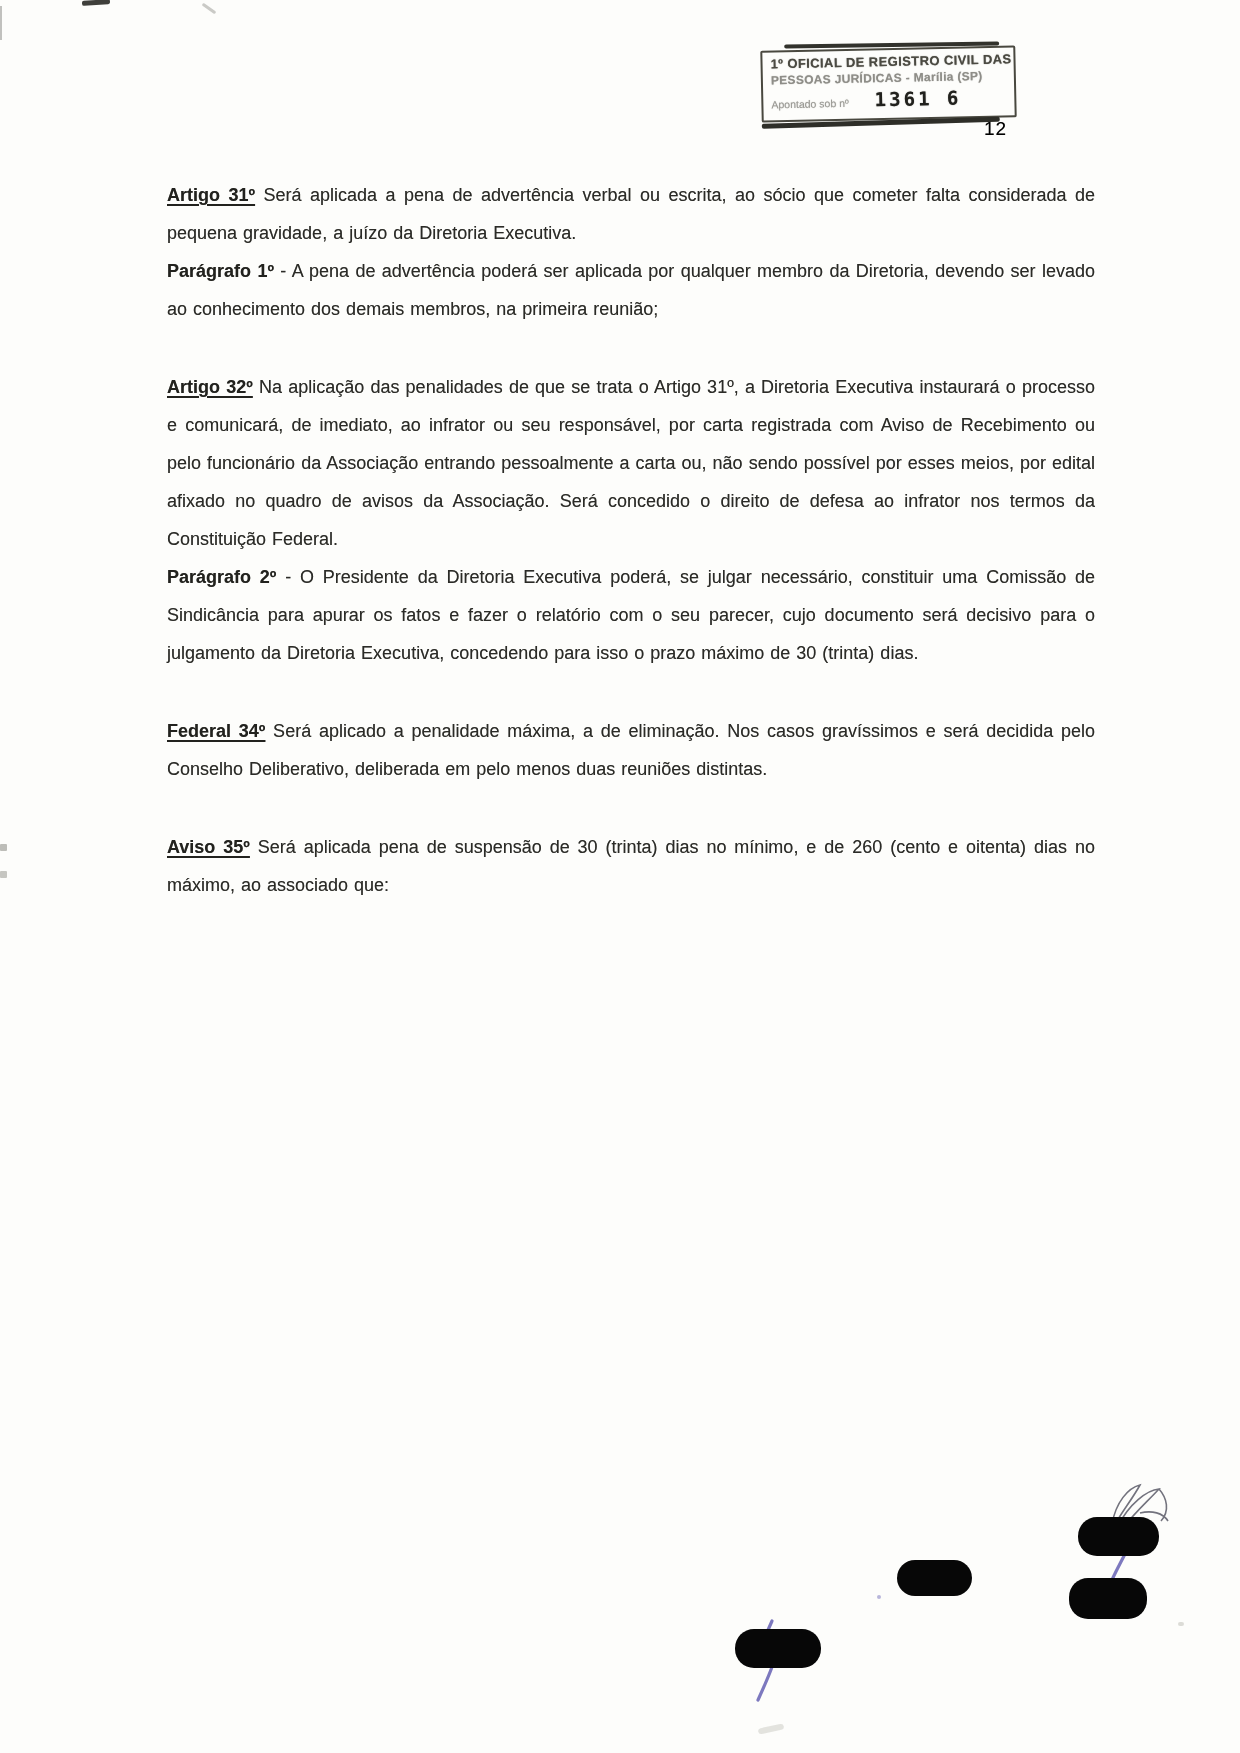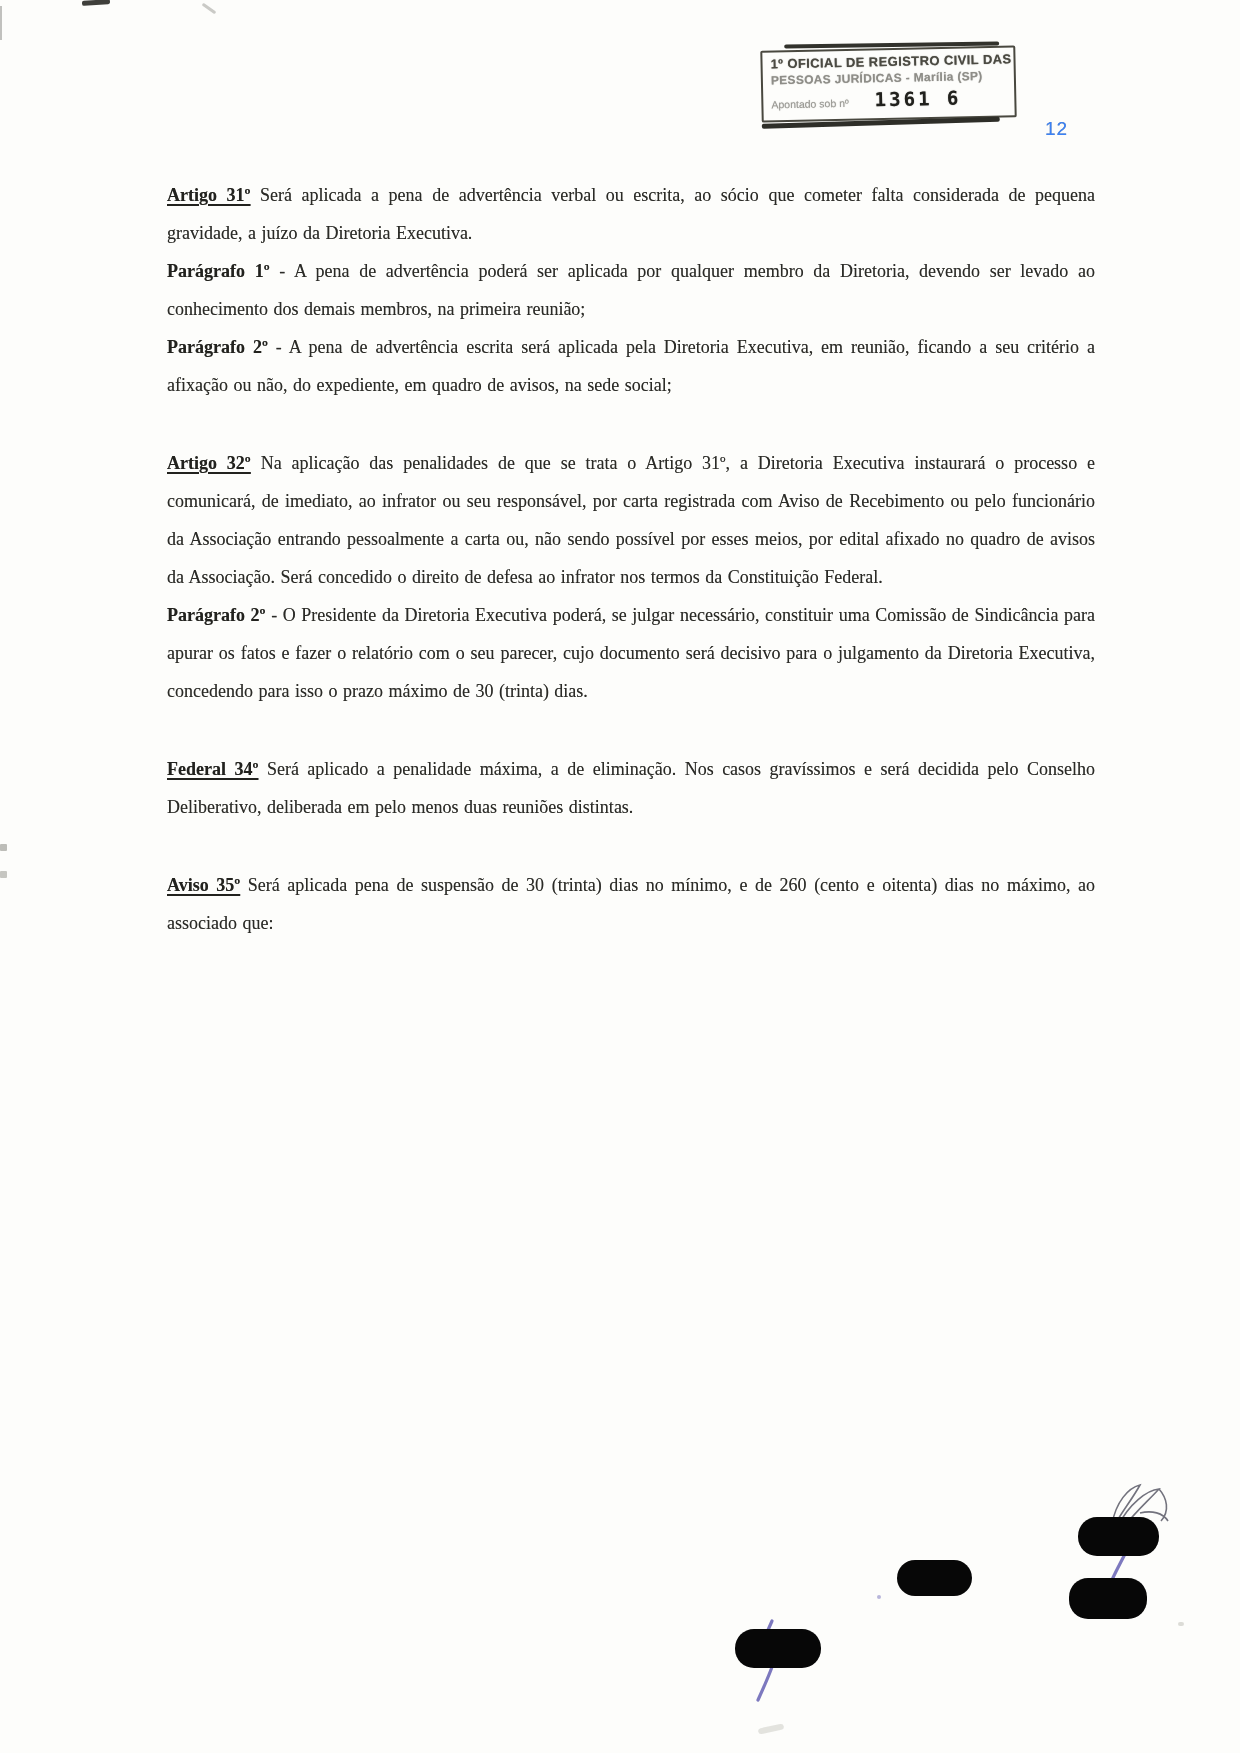--- a/index.html
+++ b/index.html
@@ -11,21 +11,20 @@
     font-family:"Liberation Sans", sans-serif;
   }
   
   #body-text{
     position:absolute;left:167px;top:176px;width:928px;
     font-size:18px;line-height:38px;
     color:#2b2b27;
     text-align:justify;
     word-spacing:1px;
     text-shadow:0 0 0.5px rgba(40,40,36,.45);
-    font-family:Liberation Serif, serif;
   }
   #body-text p{margin:0;padding:0;}
   #body-text p.group-gap{margin-top:40px;}
   .lbl{font-weight:bold;color:#22221e;}
   .lbl.article{text-decoration:underline;text-decoration-thickness:2px;text-underline-offset:3px;}
   
   #stamp{
     position:absolute;left:761px;top:48px;width:255px;height:72px;
     border:2px solid #49483f;
     border-radius:2px;
@@ -47,22 +46,22 @@
   #stamp .s-line2{font-size:12px;font-weight:bold;letter-spacing:.3px;opacity:.62;margin-top:2px;white-space:nowrap;}
   #stamp .s-line3{display:flex;align-items:baseline;margin-top:3px;}
   #stamp .s-label{font-size:10.5px;opacity:.55;white-space:nowrap;}
   #stamp .s-number{
     font-family:"DejaVu Sans Mono", monospace;
     font-size:19px;font-weight:bold;color:#21211d;
     letter-spacing:3px;margin-left:26px;white-space:nowrap;
   }
   
   #page-number{
-    position:absolute;left:1045px;top:118px;
-    font-size:19px;color:#3b82f6;letter-spacing:1px;
+    position:absolute;left:984px;top:118px;
+    font-size:19px;color:#000000;letter-spacing:1px;
     text-shadow:0 0 .5px rgba(50,50,44,.5);
   }
   
   .redaction{
     position:absolute;background:#070707;border-radius:19px;
   }
   #redact-a{left:1078px;top:1517px;width:81px;height:39px;}
   #redact-b{left:897px;top:1560px;width:75px;height:36px;}
   #redact-c{left:1069px;top:1578px;width:78px;height:41px;}
   #redact-d{left:735px;top:1629px;width:86px;height:39px;}
@@ -92,21 +91,20 @@
       <span class="s-number">1361 6</span>
     </div>
     <div class="bar-bottom"></div>
   </div>
 
   <div id="page-number">12</div>
 
   <div id="body-text">
     <p><span class="lbl article">Artigo 31º</span><span> Será aplicada a pena de advertência verbal ou escrita, ao sócio que cometer falta considerada de pequena gravidade, a juízo da Diretoria Executiva.</span></p>
     <p><span class="lbl">Parágrafo 1º</span><span> - A pena de advertência poderá ser aplicada por qualquer membro da Diretoria, devendo ser levado ao conhecimento dos demais membros, na primeira reunião;</span></p>
-    <p><span class="lbl">Parágrafo 2º</span><span> - A pena de advertência escrita será aplicada pela Diretoria Executiva, em reunião, ficando a seu critério a afixação ou não, do expediente, em quadro de avisos, na sede social;</span></p>
 
     <p class="group-gap"><span class="lbl article">Artigo 32º</span><span> Na aplicação das penalidades de que se trata o Artigo 31º, a Diretoria Executiva instaurará o processo e comunicará, de imediato, ao infrator ou seu responsável, por carta registrada com Aviso de Recebimento ou pelo funcionário da Associação entrando pessoalmente a carta ou, não sendo possível por esses meios, por edital afixado no quadro de avisos da Associação. Será concedido o direito de defesa ao infrator nos termos da Constituição Federal.</span></p>
     <p><span class="lbl">Parágrafo 2º</span><span> - O Presidente da Diretoria Executiva poderá, se julgar necessário, constituir uma Comissão de Sindicância para apurar os fatos e fazer o relatório com o seu parecer, cujo documento será decisivo para o julgamento da Diretoria Executiva, concedendo para isso o prazo máximo de 30 (trinta) dias.</span></p>
 
 
     <p class="group-gap"><span class="lbl article">Federal 34º</span><span> Será aplicado a penalidade máxima, a de eliminação. Nos casos gravíssimos e será decidida pelo Conselho Deliberativo, deliberada em pelo menos duas reuniões distintas.</span></p>
 
     <p class="group-gap"><span class="lbl article">Aviso 35º</span><span> Será aplicada pena de suspensão de 30 (trinta) dias no mínimo, e de 260 (cento e oitenta) dias no máximo, ao associado que:</span></p>
   </div>
 

